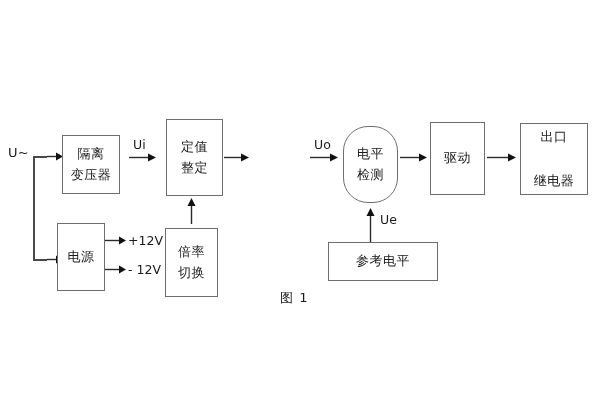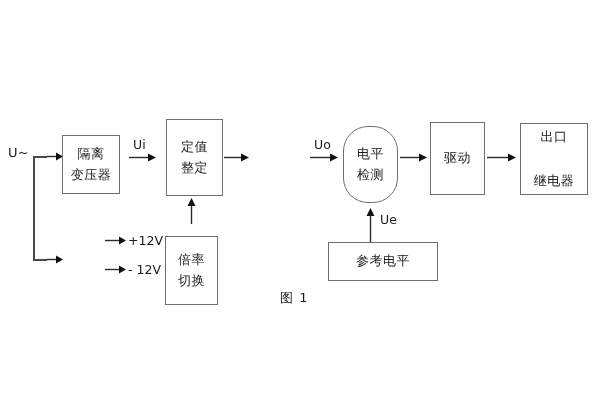--- a/index.html
+++ b/index.html
@@ -82,20 +82,23 @@
   <svg class="arrow" style="left:47px; top:253px;" width="18" height="14">
     <line x1="0" y1="6.5" x2="10" y2="6.5"></line>
     <polygon points="9,2.5 16,6.5 9,10.5"></polygon>
   </svg>
 
   <div class="block" style="left:62px; top:135px; width:58px; height:59px;">
     <span>隔离</span>
     <span class="line2">变压器</span>
   </div>
 
+  <div class="block" style="left:57px; top:223px; width:48px; height:68px;">
+    <span>电源</span>
+  </div>
 
   <svg class="arrow" style="left:105px; top:234px;" width="24" height="14">
     <line x1="0" y1="6.5" x2="15" y2="6.5"></line>
     <polygon points="14,2.5 21,6.5 14,10.5"></polygon>
   </svg>
   <div class="sig-label" style="left:128px; top:233px;">+12V</div>
 
   <svg class="arrow" style="left:105px; top:263px;" width="24" height="14">
     <line x1="0" y1="6.5" x2="15" y2="6.5"></line>
     <polygon points="14,2.5 21,6.5 14,10.5"></polygon>
@@ -106,21 +109,21 @@
   <svg class="arrow" style="left:129px; top:151px;" width="30" height="14">
     <line x1="0" y1="6.5" x2="20" y2="6.5"></line>
     <polygon points="19,2.5 27,6.5 19,10.5"></polygon>
   </svg>
 
   <div class="block" style="left:166px; top:119px; width:57px; height:77px;">
     <span>定值</span>
     <span class="line2">整定</span>
   </div>
 
-  <div class="block" style="left:165px; top:236px; width:53px; height:69px;">
+  <div class="block" style="left:165px; top:228px; width:53px; height:69px;">
     <span>倍率</span>
     <span class="line2">切换</span>
   </div>
 
   <svg class="arrow" style="left:185px; top:197px;" width="14" height="28">
     <line x1="6.5" y1="27" x2="6.5" y2="8"></line>
     <polygon points="2.5,9 6.5,1 10.5,9"></polygon>
   </svg>
 
   <svg class="arrow" style="left:224px; top:151px;" width="28" height="14">

